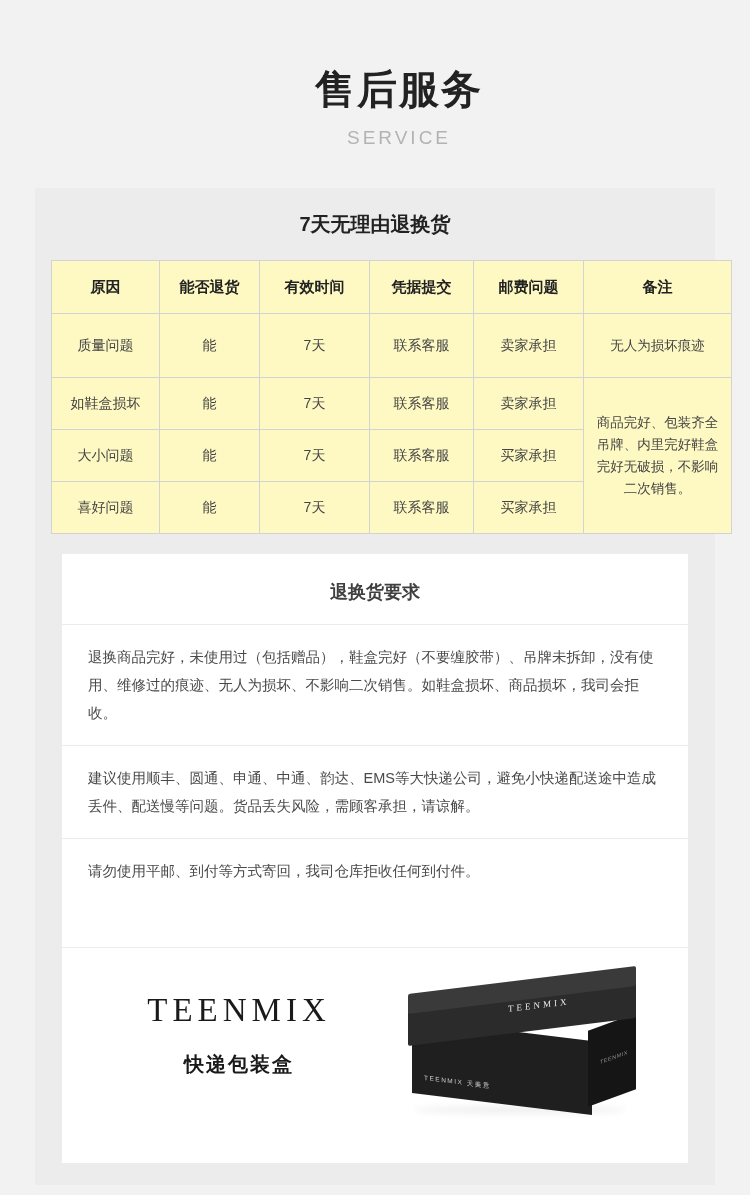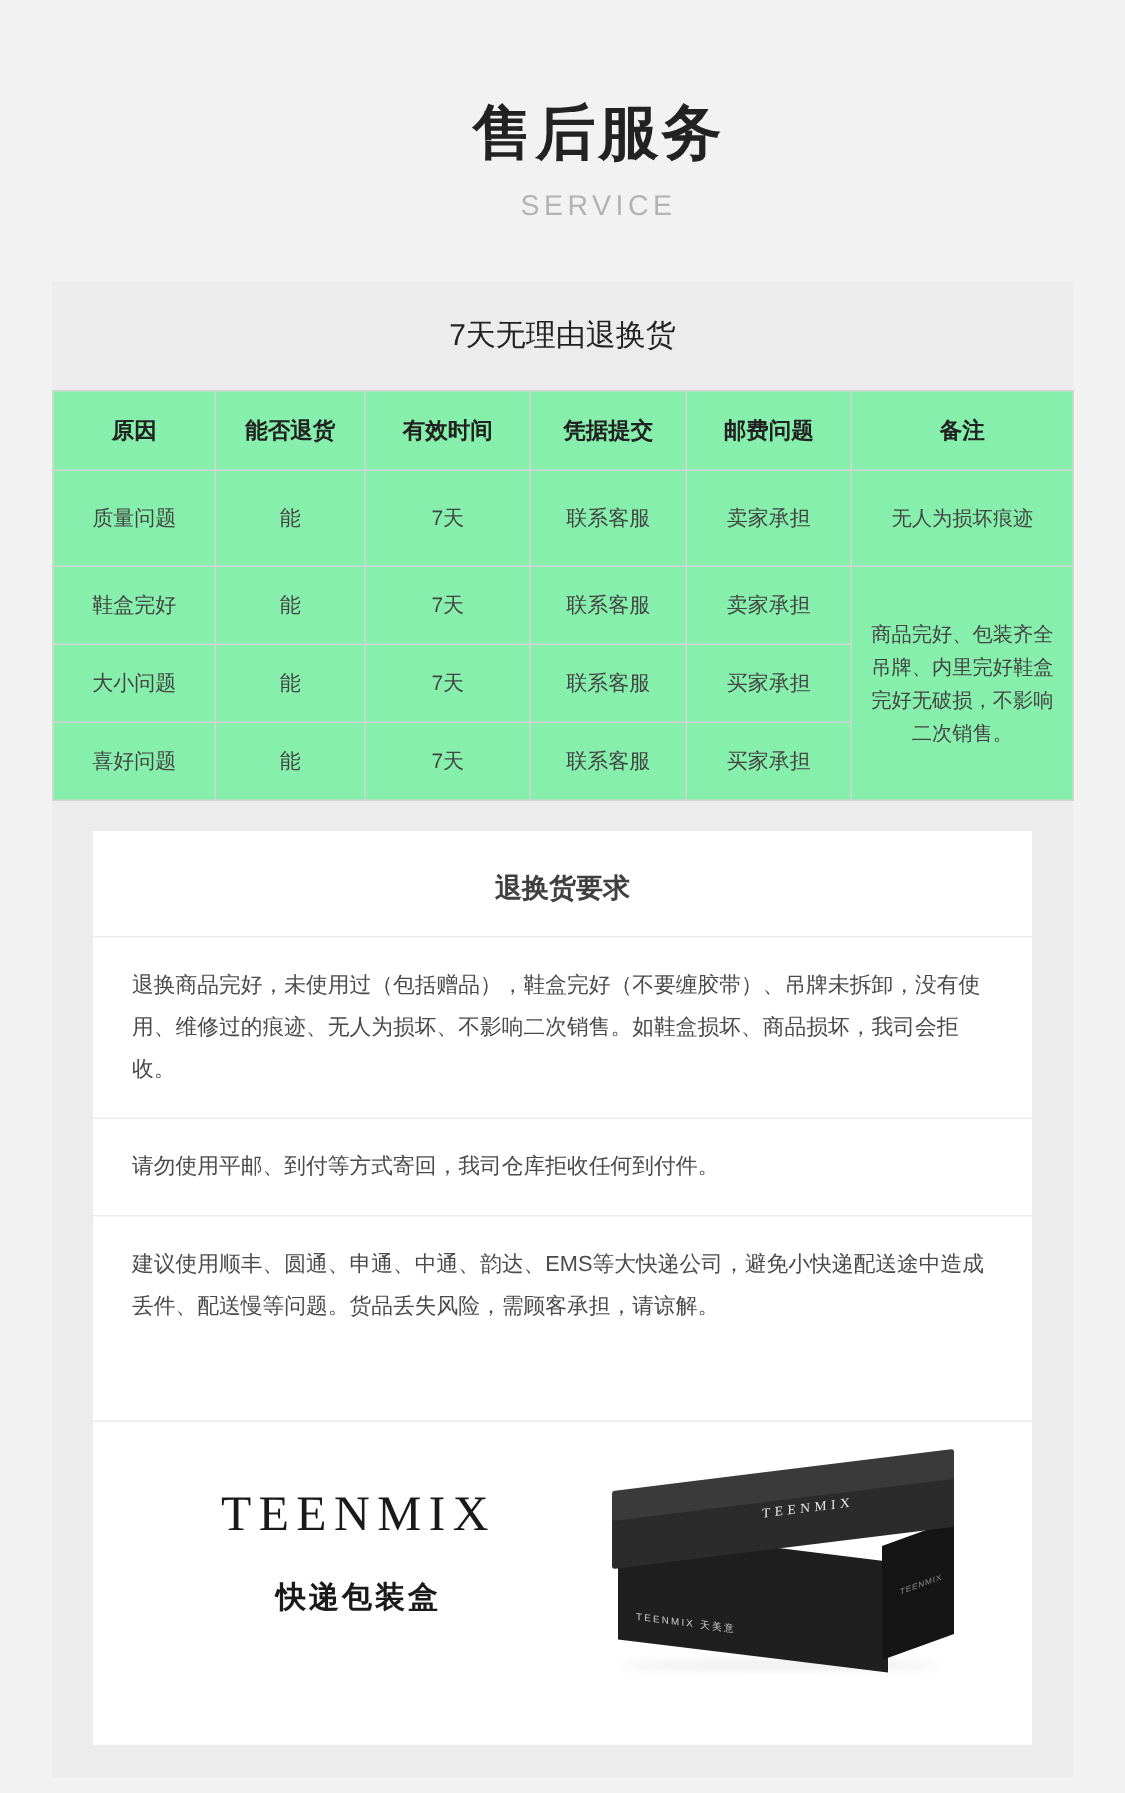--- a/index.html
+++ b/index.html
@@ -48,29 +48,30 @@
     width: 680px;
     background: #ececec;
     box-sizing: border-box;
   }
 
   .table-title {
     height: 72px;
     line-height: 72px;
     text-align: center;
     font-size: 20px;
-    font-weight: normal;
+    font-weight: bold;
     color: #222;
   }
 
   table.policy {
     width: 680px;
     border-collapse: collapse;
     table-layout: fixed;
-    background: #86efac;
+    background: #fef9c3;
+    margin-left: 16px;
   }
   table.policy th,
   table.policy td {
     border: 1px solid #d3d3d3;
     text-align: center;
     vertical-align: middle;
     font-size: 14px;
     color: #444;
     padding: 0 4px;
   }
@@ -273,21 +274,21 @@
       <tbody>
         <tr>
           <td>质量问题</td>
           <td>能</td>
           <td>7天</td>
           <td>联系客服</td>
           <td>卖家承担</td>
           <td class="note">无人为损坏痕迹</td>
         </tr>
         <tr>
-          <td>鞋盒完好</td>
+          <td>如鞋盒损坏</td>
           <td>能</td>
           <td>7天</td>
           <td>联系客服</td>
           <td>卖家承担</td>
           <td class="note" rowspan="3">商品完好、包装齐全吊牌、内里完好鞋盒完好无破损，不影响二次销售。</td>
         </tr>
         <tr>
           <td>大小问题</td>
           <td>能</td>
           <td>7天</td>
@@ -300,22 +301,22 @@
           <td>7天</td>
           <td>联系客服</td>
           <td>买家承担</td>
         </tr>
       </tbody>
     </table>
 
     <div class="inner">
       <div class="inner-title">退换货要求</div>
       <div class="req-block">退换商品完好，未使用过（包括赠品），鞋盒完好（不要缠胶带）、吊牌未拆卸，没有使用、维修过的痕迹、无人为损坏、不影响二次销售。如鞋盒损坏、商品损坏，我司会拒收。</div>
+      <div class="req-block">建议使用顺丰、圆通、申通、中通、韵达、EMS等大快递公司，避免小快递配送途中造成丢件、配送慢等问题。货品丢失风险，需顾客承担，请谅解。</div>
       <div class="req-block">请勿使用平邮、到付等方式寄回，我司仓库拒收任何到付件。</div>
-      <div class="req-block">建议使用顺丰、圆通、申通、中通、韵达、EMS等大快递公司，避免小快递配送途中造成丢件、配送慢等问题。货品丢失风险，需顾客承担，请谅解。</div>
 
       <div class="box-area">
         <div class="brand-wrap">
           <div class="brand-name">TEENMIX</div>
           <div class="brand-cn">快递包装盒</div>
         </div>
 
         <div class="shoebox">
           <div class="box-shadow-el"></div>
           <div class="box-body"></div>

